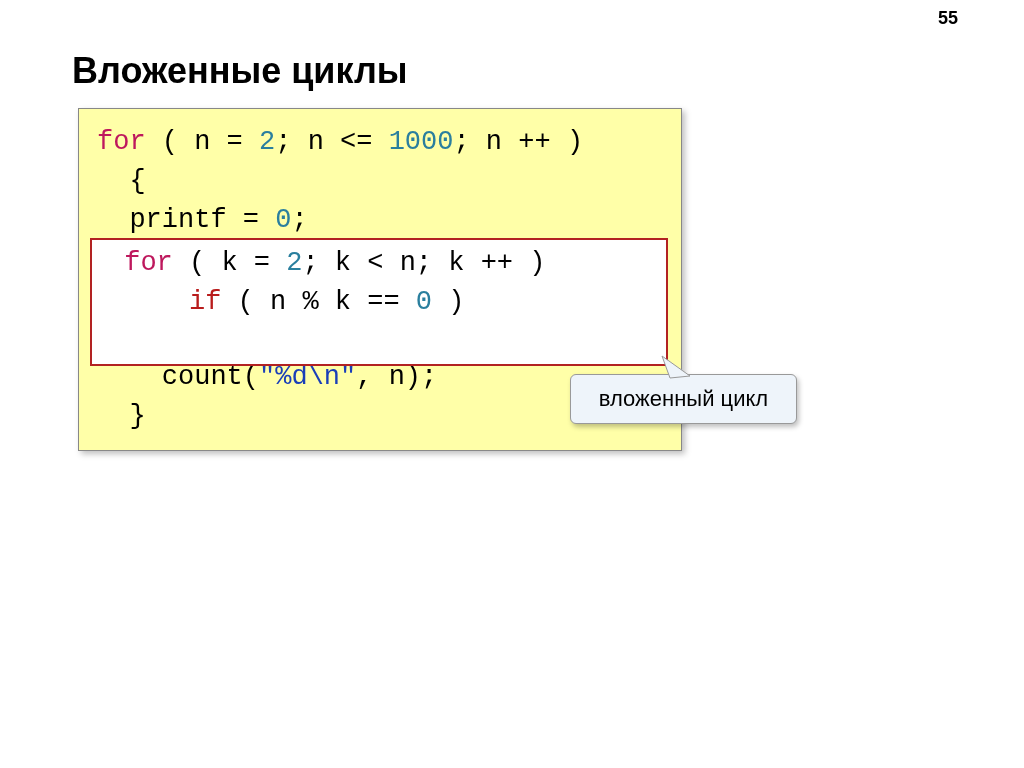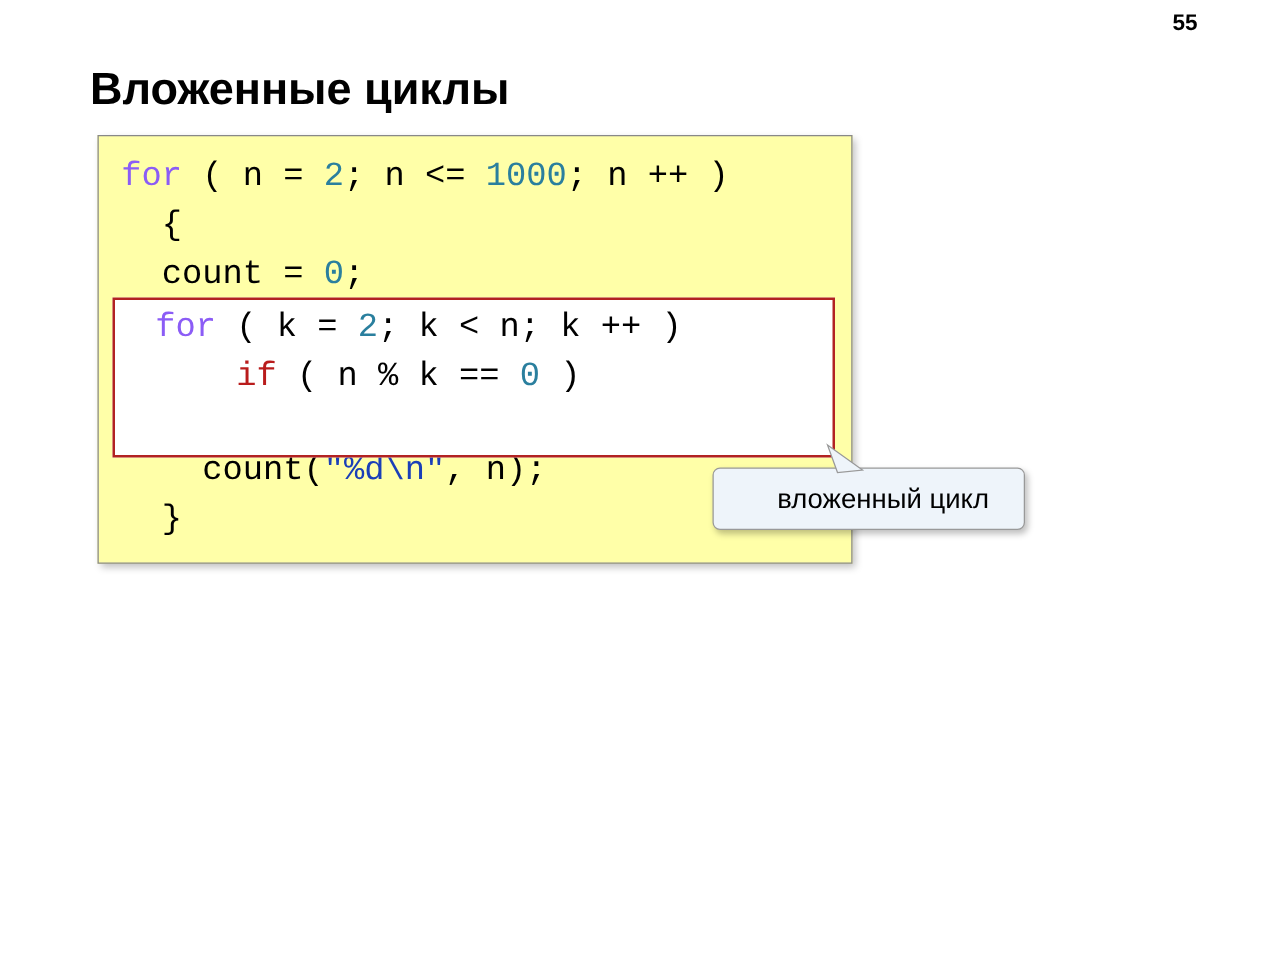--- a/index.html
+++ b/index.html
@@ -43,21 +43,21 @@
     border: 1px solid #888;
     box-shadow: 3px 3px 6px rgba(0,0,0,0.25);
     padding: 14px 18px 14px 18px;
     box-sizing: border-box;
     font-family: "Courier New", Courier, monospace;
     font-size: 27px;
     line-height: 1.45;
     color: #000;
   }
   .code-line { white-space: pre; }
-  .kw-for { color: #8b5cf6; font-weight: normal; }
+  .kw-for { color: #be185d; font-weight: normal; }
   .kw-if  { color: #b91c1c; font-weight: normal; }
   .num    { color: #2a7f9e; }
   .str    { color: #1a3fb8; }
 
   .inner-box {
     position: absolute;
     top: 238px;
     left: 90px;
     width: 578px;
     height: 128px;
@@ -81,21 +81,20 @@
     background: #eef4fa;
     border: 1px solid #999;
     border-radius: 6px;
     box-shadow: 2px 3px 5px rgba(0,0,0,0.25);
     font-size: 22px;
     color: #000;
     display: flex;
     align-items: center;
     justify-content: center;
     z-index: 3;
-    padding-left: 23px;
   }
   .callout-tail {
     position: absolute;
     top: 354px;
     left: 660px;
     width: 0;
     height: 0;
     z-index: 4;
   }
   .callout-tail svg {
@@ -109,21 +108,21 @@
 
 <div class="slide">
 
   <div class="page-number">55</div>
 
   <div class="title">Вложенные циклы</div>
 
   <div class="code-box">
     <div class="code-line"><span class="kw-for">for</span><span> ( n = </span><span class="num">2</span><span>; n &lt;= </span><span class="num">1000</span><span>; n ++ )</span></div>
     <div class="code-line">  {</div>
-    <div class="code-line"><span>  count = </span><span class="num">0</span><span>;</span></div>
+    <div class="code-line"><span>  printf = </span><span class="num">0</span><span>;</span></div>
 
     <div class="code-line">&nbsp;</div>
     <div class="code-line">&nbsp;</div>
     <div class="code-line">&nbsp;</div>
     <div class="code-line"><span>    count(</span><span class="str">"%d\n"</span><span>, n);</span></div>
     <div class="code-line">  }</div>
   </div>
 
   <div class="inner-box">
     <div class="code-line"> <span class="kw-for">for</span><span> ( k = </span><span class="num">2</span><span>; k &lt; n; k ++ )</span></div>

